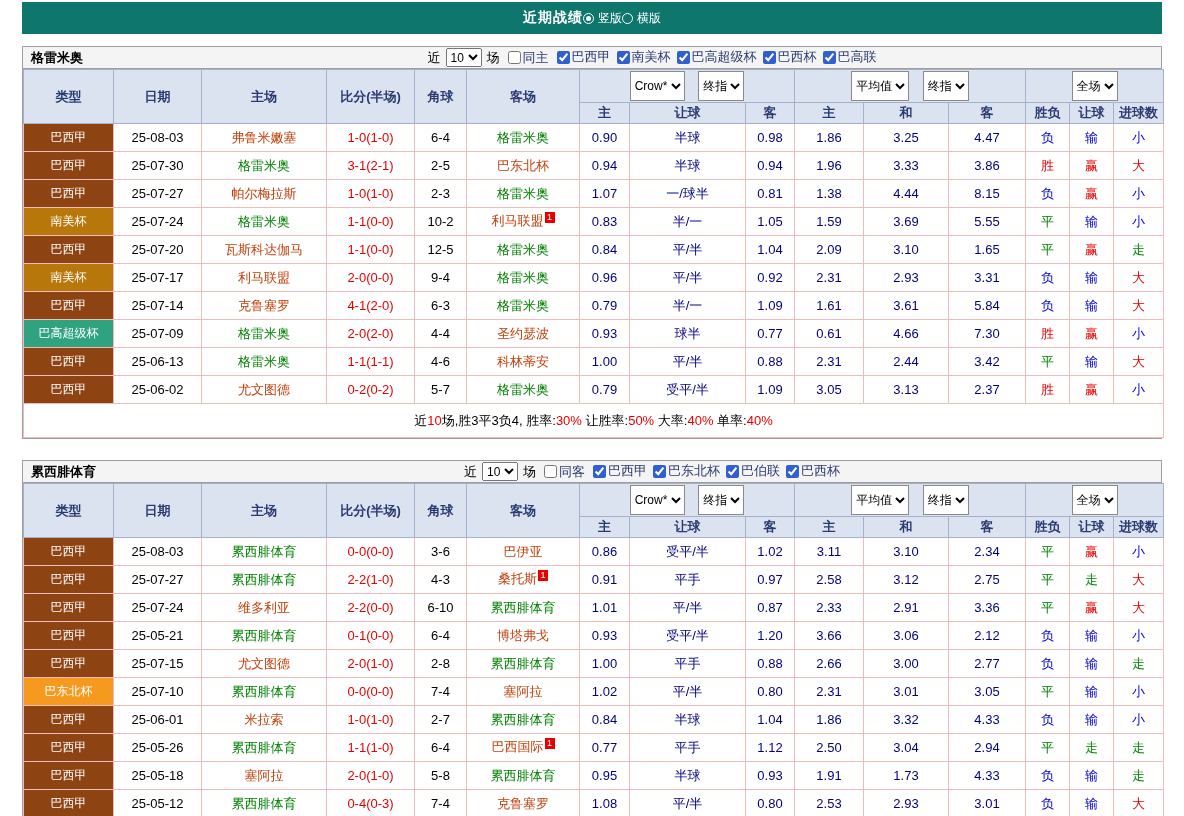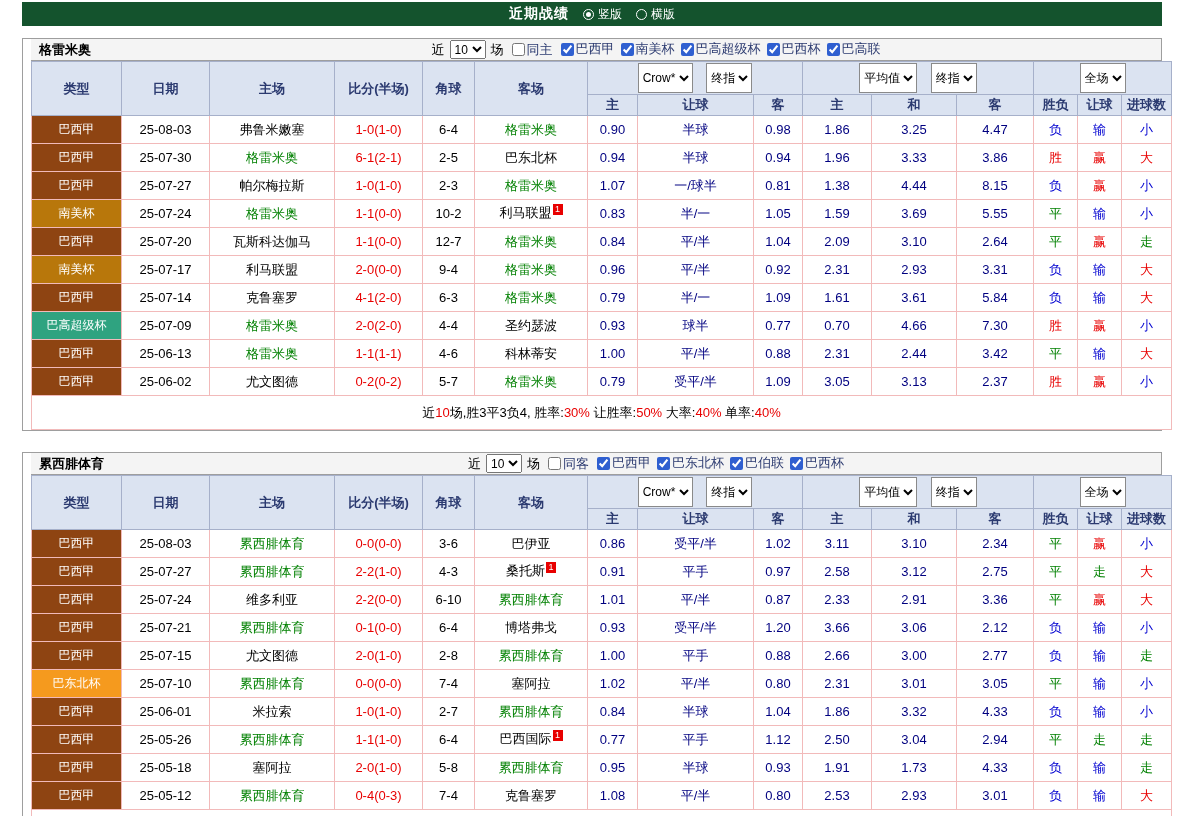--- a/index.html
+++ b/index.html
@@ -1,47 +1,47 @@
 <!DOCTYPE html>
 <html><head>
 <meta charset="utf-8">
 <style>
   * { box-sizing: border-box; }
   html,body { margin:0; padding:0; background:#fff; }
   body { font-family:"Liberation Sans","DejaVu Sans",sans-serif; font-size:13px; color:#000; width:1184px; }
   .page { width:1140px; margin:0 auto; padding-top:2px; }
 
   
-  .topbar { height:24px; background:#14532d; color:#fff; display:flex; align-items:center; justify-content:center; gap:14px; }
+  .topbar { height:32px; background:#0f766e; color:#fff; display:flex; align-items:center; justify-content:center; gap:0; }
   .topbar-title { font-size:14px; font-weight:bold; letter-spacing:1px; }
   .radio { display:inline-flex; align-items:center; gap:4px; font-size:12px; cursor:pointer; }
   .rdot { width:11px; height:11px; border:1px solid #fff; border-radius:50%; display:inline-block; position:relative; }
   .rdot.checked::after { content:""; position:absolute; left:2px; top:2px; width:5px; height:5px; background:#fff; border-radius:50%; }
 
   
-  .section { margin-top:12px; border:1px solid #9e9e9e;padding-left:8px; }
+  .section { margin-top:12px; border:1px solid #9e9e9e; }
   .section ~ .section { margin-top:21px; }
   .section-header { display:flex; align-items:center; height:22px; background:#f4f4f4; border-bottom:1px solid #9e9e9e; padding:0 8px; }
   .team-name { font-weight:bold; font-size:13px; min-width:120px; }
   .filters { flex:1; display:flex; align-items:center; justify-content:center; gap:2px; font-size:13px; }
   .filters select { font-size:12px; height:19px; margin:0 3px; }
   .chk { display:inline-flex; align-items:center; margin-left:6px; color:#2b3a70; cursor:pointer; }
   .chk input { width:13px; height:13px; margin:0 2px 0 0; accent-color:#2f5fd0; }
 
   
   table { width:100%; border-collapse:collapse; table-layout:fixed; }
   th { background:#dbe3f1; border:1px solid #a6b0ca; color:#2b3a70; font-size:13px; font-weight:bold; padding:1px 0; text-align:center; }
   .hrow1 th { height:26px; }
   .hrow2 th { height:19px; }
   th select { font-size:12px; height:30px; margin:0 5px; background:#fff; border:1px solid #8a8a8a; }
   td { border:1px solid #f2baba; text-align:center; height:28px; font-size:13px; white-space:nowrap; overflow:hidden; background:#fff; }
   td.league { color:#fff; font-size:12px; }
   td.score { color:#e80000; }
   td.odds, td.hcap { color:#000080; }
-  .team { color:#000000; cursor:pointer; }
+  .team { color:#c2410c; cursor:pointer; }
   .team.focal { color:#008000; }
   sup.mark { background:#e80000; color:#fff; font-size:9px; line-height:11px; display:inline-block; min-width:10px; padding:0 1px; margin-left:1px; text-align:center; }
   .res-r { color:#e80000; } .res-g { color:#008000; } .res-b { color:#0000d0; }
   tfoot td { height:34px; font-size:13px; }
   .summary-line .red { color:#e80000; }
 </style>
 </head>
 <body>
 
 <div class="page">
@@ -152,21 +152,21 @@
           <td class="odds">3.25</td>
           <td class="odds">4.47</td>
           <td class="res-b">负</td>
           <td class="res-b">输</td>
           <td class="res-b">小</td>
         </tr>
             <tr>
           <td class="league" style="background: rgb(142, 68, 18);">巴西甲</td>
           <td class="date">25-07-30</td>
           <td class="home"><span class="team focal">格雷米奥</span></td>
-          <td class="score">6-1(2-1)</td>
+          <td class="score">3-1(2-1)</td>
           <td class="corner">2-5</td>
           <td class="away"><span class="team">巴东北杯</span></td>
           <td class="odds">0.94</td>
           <td class="hcap">半球</td>
           <td class="odds">0.94</td>
           <td class="odds">1.96</td>
           <td class="odds">3.33</td>
           <td class="odds">3.86</td>
           <td class="res-r">胜</td>
           <td class="res-r">赢</td>
@@ -204,28 +204,28 @@
           <td class="odds">5.55</td>
           <td class="res-g">平</td>
           <td class="res-b">输</td>
           <td class="res-b">小</td>
         </tr>
             <tr>
           <td class="league" style="background: rgb(142, 68, 18);">巴西甲</td>
           <td class="date">25-07-20</td>
           <td class="home"><span class="team">瓦斯科达伽马</span></td>
           <td class="score">1-1(0-0)</td>
-          <td class="corner">12-7</td>
+          <td class="corner">12-5</td>
           <td class="away"><span class="team focal">格雷米奥</span></td>
           <td class="odds">0.84</td>
           <td class="hcap">平/半</td>
           <td class="odds">1.04</td>
           <td class="odds">2.09</td>
           <td class="odds">3.10</td>
-          <td class="odds">2.64</td>
+          <td class="odds">1.65</td>
           <td class="res-g">平</td>
           <td class="res-r">赢</td>
           <td class="res-g">走</td>
         </tr>
             <tr>
           <td class="league" style="background: rgb(184, 119, 11);">南美杯</td>
           <td class="date">25-07-17</td>
           <td class="home"><span class="team">利马联盟</span></td>
           <td class="score">2-0(0-0)</td>
           <td class="corner">9-4</td>
@@ -260,21 +260,21 @@
             <tr>
           <td class="league" style="background: rgb(47, 163, 128);">巴高超级杯</td>
           <td class="date">25-07-09</td>
           <td class="home"><span class="team focal">格雷米奥</span></td>
           <td class="score">2-0(2-0)</td>
           <td class="corner">4-4</td>
           <td class="away"><span class="team">圣约瑟波</span></td>
           <td class="odds">0.93</td>
           <td class="hcap">球半</td>
           <td class="odds">0.77</td>
-          <td class="odds">0.70</td>
+          <td class="odds">0.61</td>
           <td class="odds">4.66</td>
           <td class="odds">7.30</td>
           <td class="res-r">胜</td>
           <td class="res-r">赢</td>
           <td class="res-b">小</td>
         </tr>
             <tr>
           <td class="league" style="background: rgb(142, 68, 18);">巴西甲</td>
           <td class="date">25-06-13</td>
           <td class="home"><span class="team focal">格雷米奥</span></td>
@@ -441,21 +441,21 @@
           <td class="odds">0.87</td>
           <td class="odds">2.33</td>
           <td class="odds">2.91</td>
           <td class="odds">3.36</td>
           <td class="res-g">平</td>
           <td class="res-r">赢</td>
           <td class="res-r">大</td>
         </tr>
             <tr>
           <td class="league" style="background: rgb(142, 68, 18);">巴西甲</td>
-          <td class="date">25-07-21</td>
+          <td class="date">25-05-21</td>
           <td class="home"><span class="team focal">累西腓体育</span></td>
           <td class="score">0-1(0-0)</td>
           <td class="corner">6-4</td>
           <td class="away"><span class="team">博塔弗戈</span></td>
           <td class="odds">0.93</td>
           <td class="hcap">受平/半</td>
           <td class="odds">1.20</td>
           <td class="odds">3.66</td>
           <td class="odds">3.06</td>
           <td class="odds">2.12</td>

